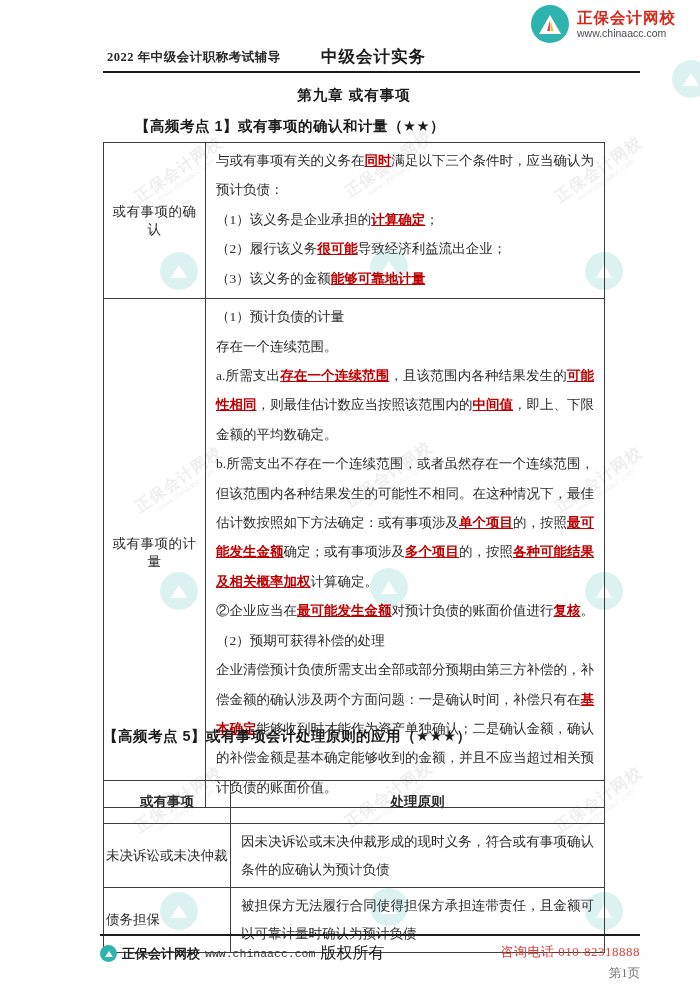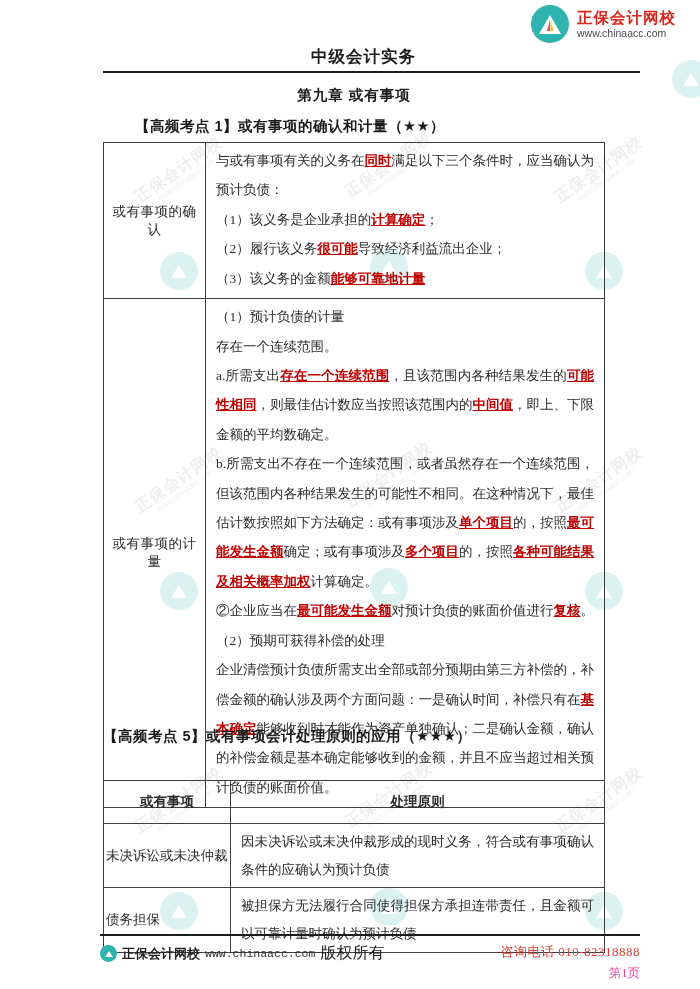--- a/index.html
+++ b/index.html
@@ -25,21 +25,21 @@
   .content{position:relative;z-index:1;}
   .header{
     position:absolute;left:103px;top:22px;width:537px;height:49px;
     border-bottom:2px solid #1c1c1c;
   }
   .header-course{
     position:absolute;left:4px;bottom:5px;font-size:12.5px;font-weight:bold;
     color:#272727;letter-spacing:.5px;font-family:"Liberation Serif","DejaVu Serif",serif;
   }
   .header-subject{
-    position:absolute;left:208px;bottom:3px;font-size:16.5px;font-weight:bold;color:#1c1c1c;
+    position:absolute;left:218px;bottom:3px;font-size:16.5px;font-weight:bold;color:#1c1c1c;
     font-family:"Liberation Sans","DejaVu Sans",sans-serif;letter-spacing:1px;
   }
   .brand{position:absolute;right:-36px;top:-17px;display:flex;align-items:center;gap:8px;}
   .brand-circle{
     width:38px;height:38px;border-radius:50%;background:#2fb3ae;
     display:flex;align-items:center;justify-content:center;flex:0 0 auto;
   }
   .brand-txt{display:flex;flex-direction:column;line-height:1.15;}
   .brand-name{font-size:15.5px;font-weight:bold;color:#d9261c;
     font-family:"Liberation Sans","DejaVu Sans",sans-serif;letter-spacing:1px;}
@@ -82,21 +82,21 @@
     display:flex;align-items:center;justify-content:center;flex:0 0 auto;
   }
   .footer-circle:before{content:"";width:0;height:0;border-left:4px solid transparent;
     border-right:4px solid transparent;border-bottom:6px solid #fff;}
   .footer-brand{font-size:13px;font-weight:bold;color:#222;
     font-family:"Liberation Sans","DejaVu Sans",sans-serif;}
   .footer-url{font-size:11.5px;color:#333;font-family:"Liberation Mono","DejaVu Sans Mono",monospace;}
   .footer-copy{font-size:16px;color:#222;}
   .footer-right{text-align:right;}
   .footer-phone{font-size:13px;color:#e04038;letter-spacing:.5px;}
-  .footer-page{font-size:12.5px;color:#ec4899;margin-top:4px;}
+  .footer-page{font-size:12.5px;color:#737373;margin-top:4px;}
 </style>
 </head>
 <body>
 
 <div class="page">
 
   <div class="wm-layer" id="wm-layer">
       <div class="wm-text" style="left: 130px; top: 160px;">
         <div class="wm-main">正保会计网校</div>
         <div class="wm-sub">www.chinaacc.com</div>
@@ -141,20 +141,21 @@
       <div class="wm-circle" style="left: 585px; top: 572px;"></div>
       <div class="wm-circle" style="left: 160px; top: 892px;"></div>
       <div class="wm-circle" style="left: 370px; top: 888px;"></div>
       <div class="wm-circle" style="left: 585px; top: 892px;"></div>
       <div class="wm-circle" style="left: 672px; top: 60px;"></div>
     </div>
 
   <div class="content">
 
     <div class="header">
+      <span class="header-course">2022 年中级会计职称考试辅导</span>
       <span class="header-subject">中级会计实务</span>
       <div class="brand">
         <span class="brand-circle">
           <svg width="24" height="21" viewBox="0 0 24 21">
             <path d="M12 1 L23 20 L1 20 Z" fill="#ffffff"></path>
             <path d="M12 6 L9 17 L12 17 Z" fill="#e0457b"></path>
             <path d="M12.5 6 L12.5 17 L15.5 17 Z" fill="#f5c518"></path>
           </svg>
         </span>
         <span class="brand-txt">

